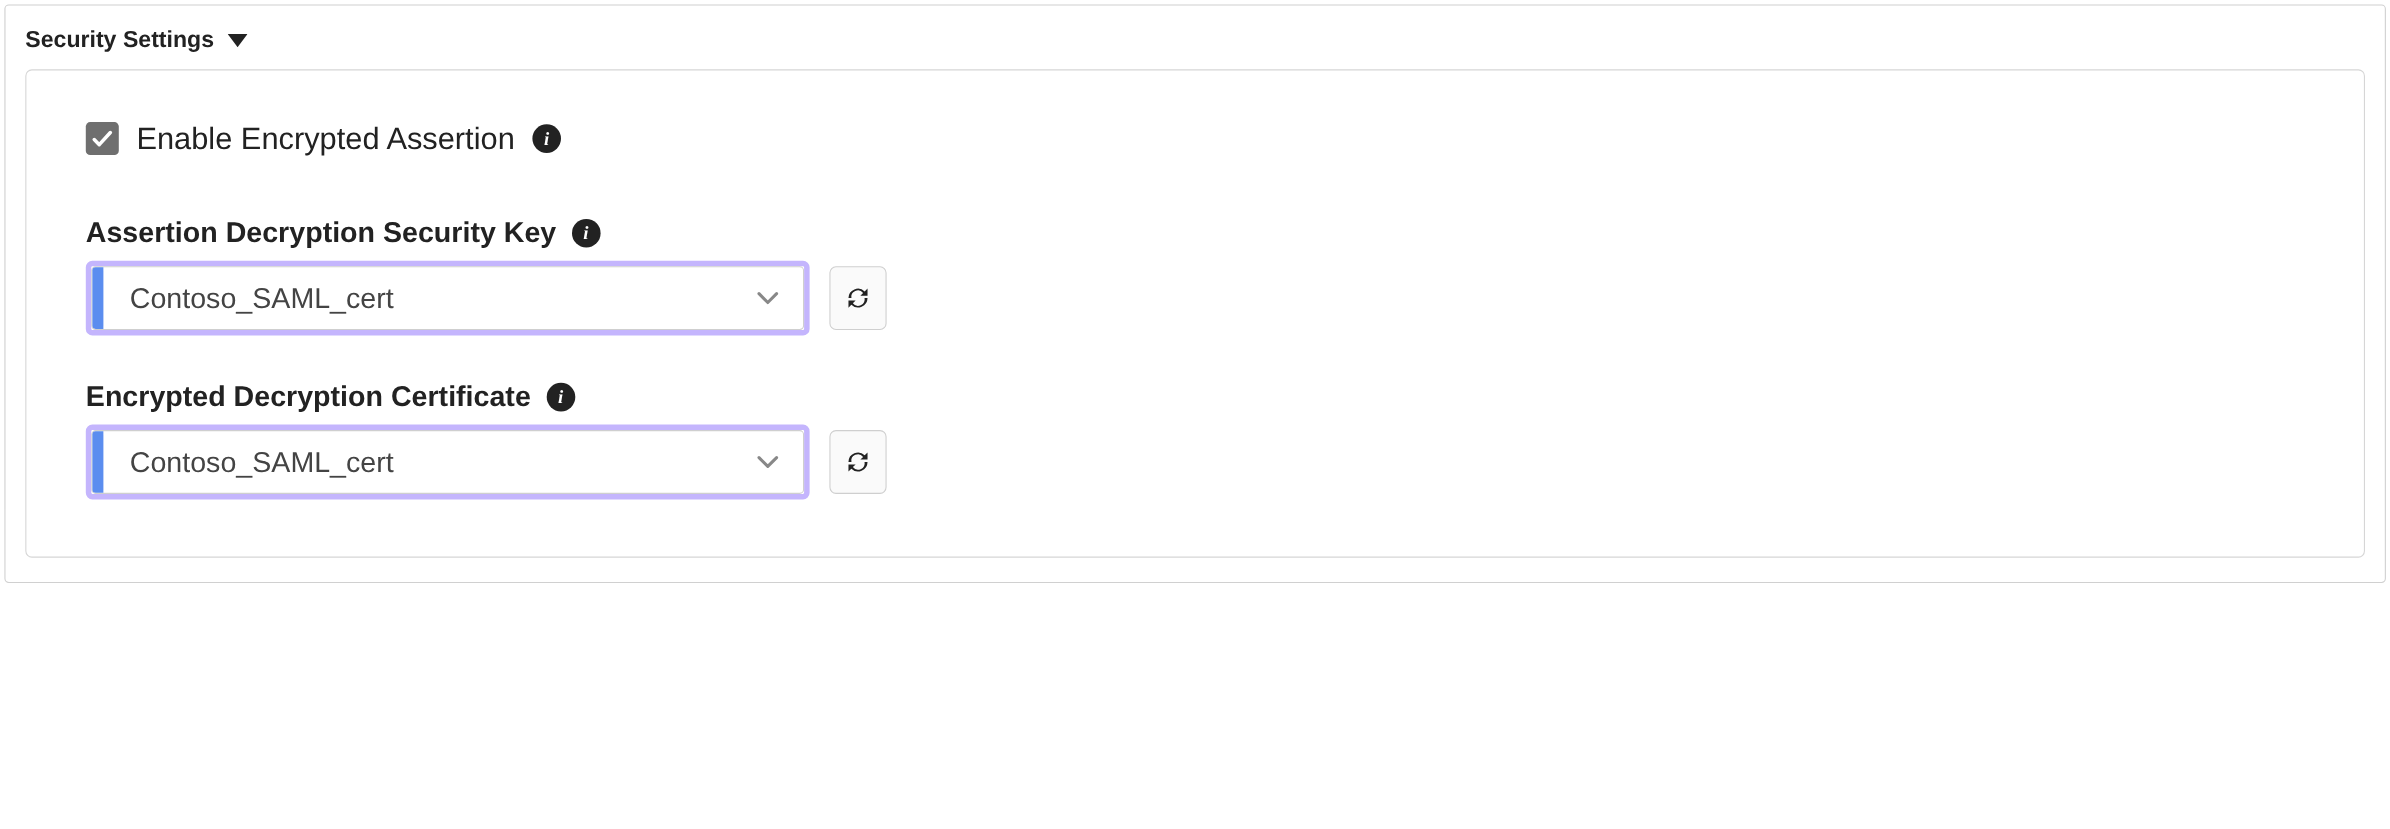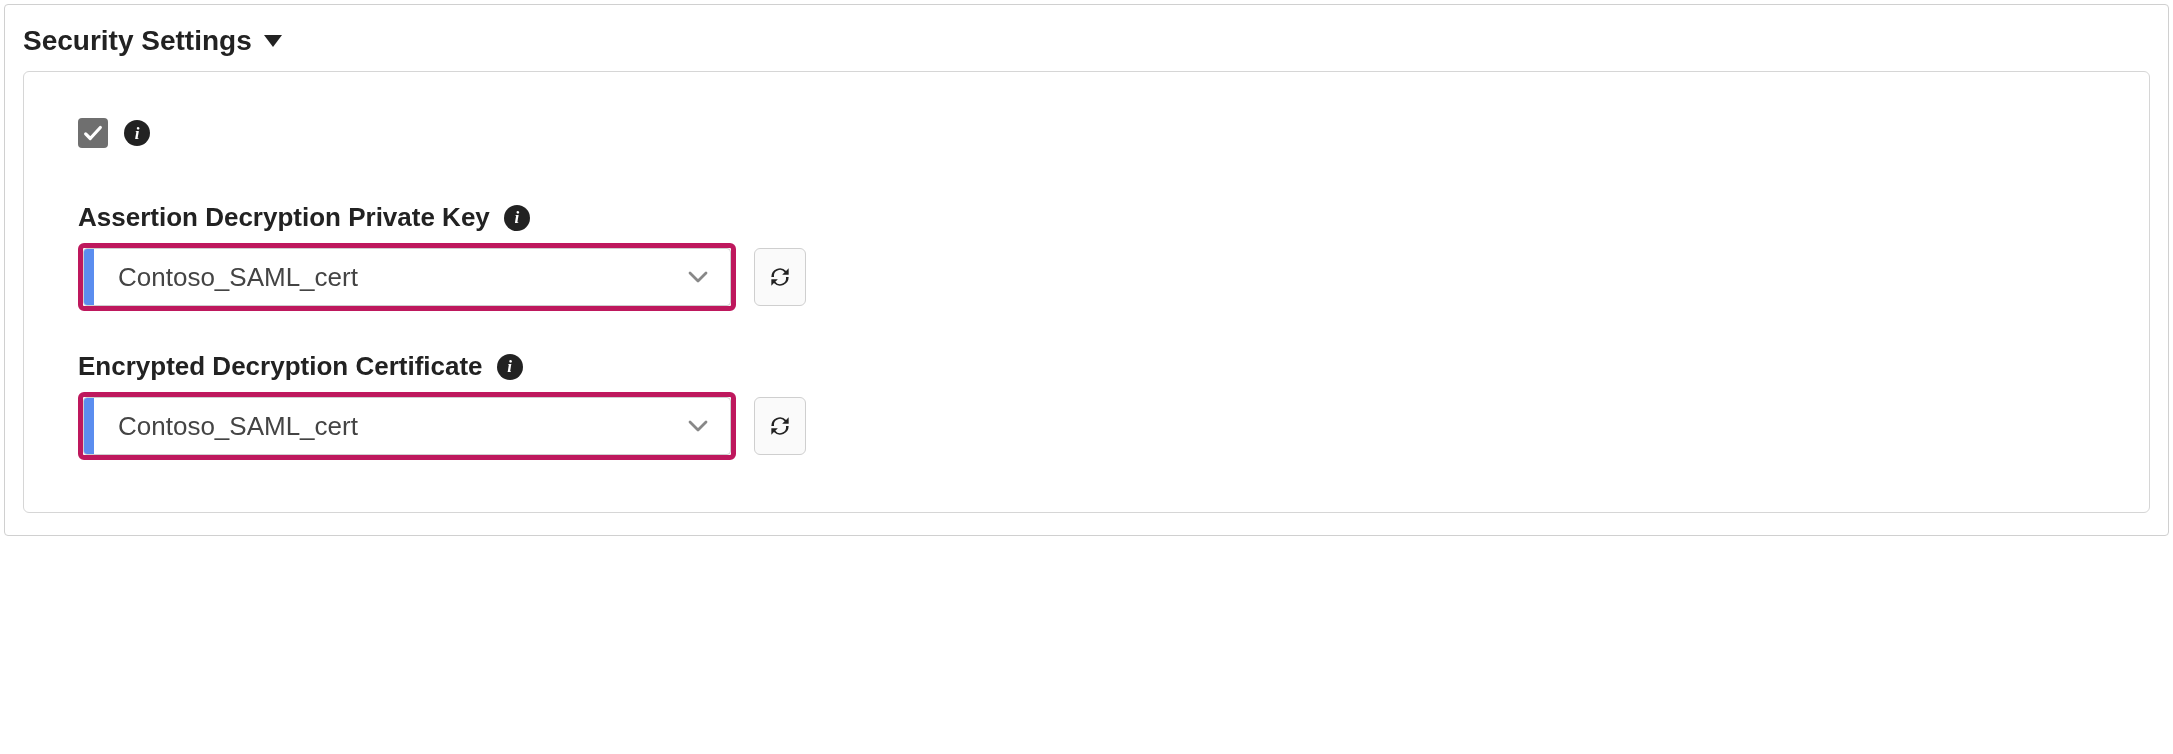--- a/index.html
+++ b/index.html
@@ -13,21 +13,21 @@
       border: 1px solid #d0d0d0;
       border-radius: 4px;
       width: 100%;
       padding: 0;
     }
     .section-header {
       display: flex;
       align-items: center;
       gap: 12px;
       padding: 20px 18px 14px 18px;
-      font-size: 28px;
+      font-size: 21px;
       font-weight: 700;
       cursor: pointer;
       user-select: none;
     }
     .section-header .caret {
       display: inline-flex;
       align-items: center;
     }
     .inner-box {
       border: 1px solid #d6d6d6;
@@ -85,21 +85,21 @@
       font-size: 26px;
       font-weight: 700;
       color: #222;
     }
     .dropdown-row {
       display: flex;
       align-items: center;
       gap: 18px;
     }
     .dropdown-highlight {
-      border: 5px solid #be185d;
+      border: 5px solid #c4b5fd;
       border-radius: 6px;
       padding: 0;
     }
     .dropdown {
       width: 648px;
       height: 58px;
       border: 1px solid #cfcfcf;
       border-radius: 4px;
       display: flex;
       align-items: center;
@@ -153,26 +153,27 @@
   </div>
 
   <div class="inner-box">
 
     <div class="checkbox-row">
       <span class="checkbox">
         <svg width="22" height="22" viewBox="0 0 24 24">
           <polyline points="4,13 9,18 20,6" fill="none" stroke="#fff" stroke-width="3.5" stroke-linecap="round" stroke-linejoin="round"></polyline>
         </svg>
       </span>
+      <span class="checkbox-label">Enable Encrypted Assertion</span>
       <span class="info-icon"></span>
     </div>
 
     <div class="field-block">
       <div class="field-label-row">
-        <span class="field-label">Assertion Decryption Private Key</span>
+        <span class="field-label">Assertion Decryption Security Key</span>
         <span class="info-icon"></span>
       </div>
       <div class="dropdown-row">
         <div class="dropdown-highlight">
           <div class="dropdown">
             <span class="blue-tab"></span>
             <span class="value">Contoso_SAML_cert</span>
             <span class="chev">
               <svg width="20" height="14" viewBox="0 0 20 14">
                   <polyline points="2,3 10,11 18,3" fill="none" stroke="#888" stroke-width="2.8" stroke-linecap="round" stroke-linejoin="round"></polyline>

